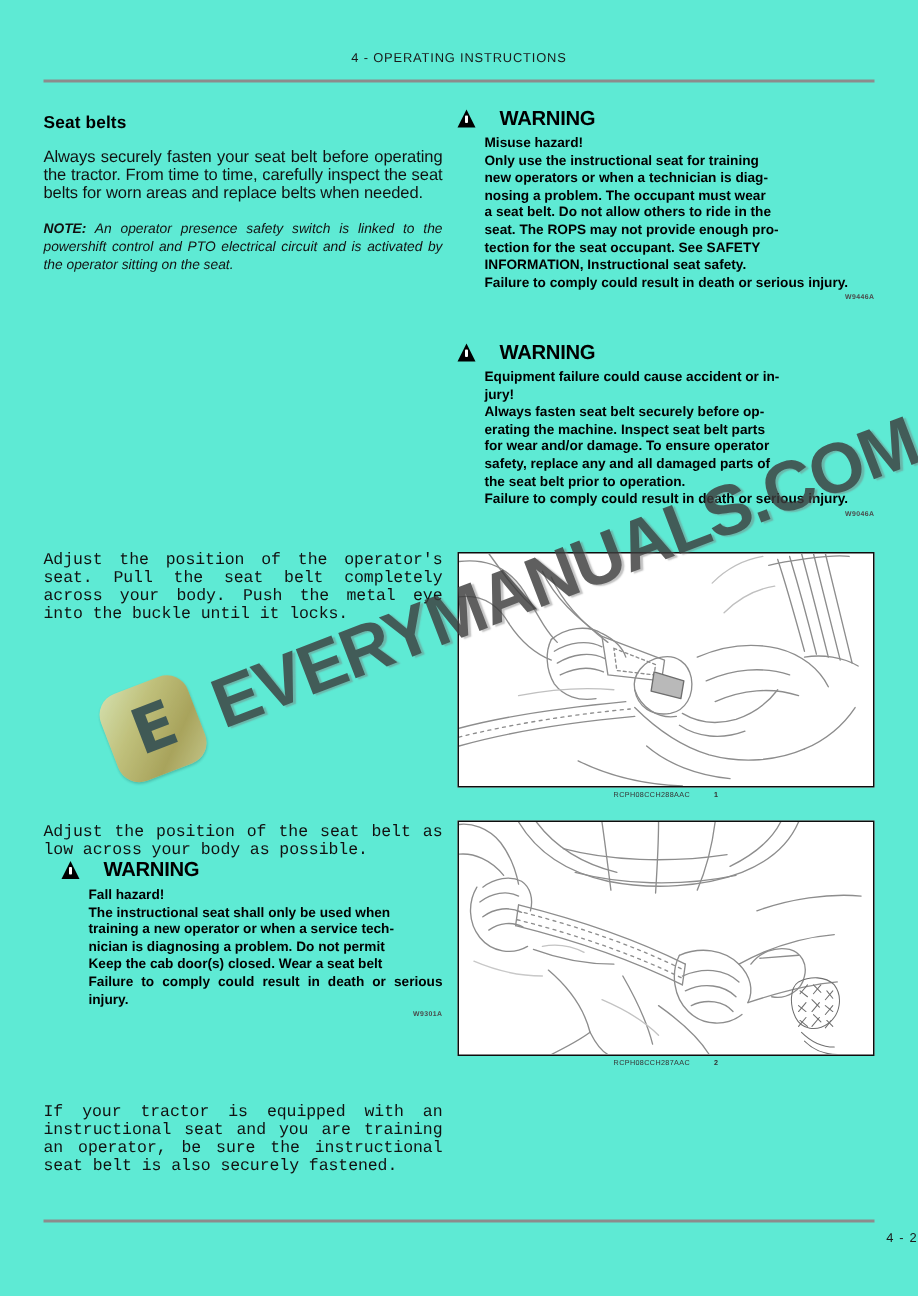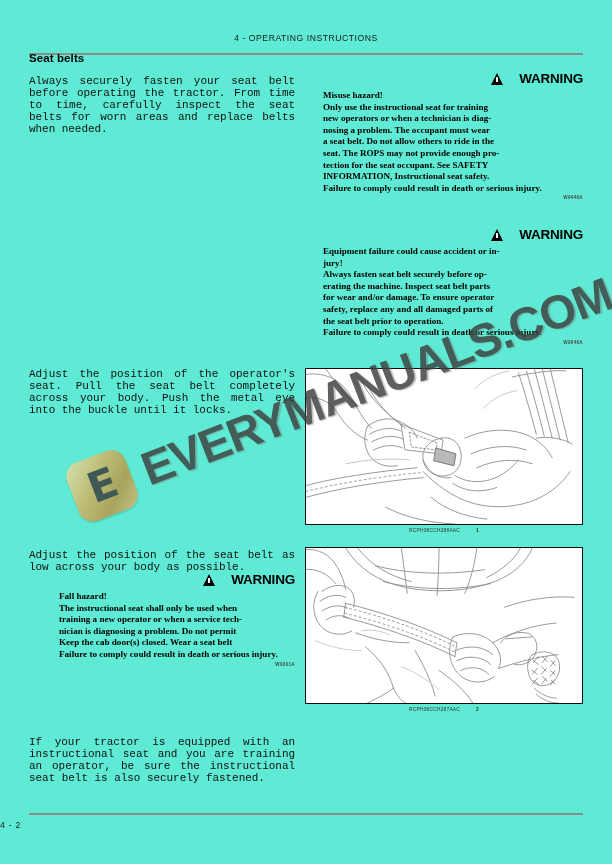--- a/index.html
+++ b/index.html
@@ -44,21 +44,21 @@
     left: 29px;
     width: 554px;
     height: 2px;
     background: #8c8c8c;
   }
   .footer-page {
     position: absolute;
     top: 820px;
     left: 0;
     width: 612px;
-    text-align: left;
+    text-align: right;
     font-size: 8.6px;
     letter-spacing: 0.8px;
     color: #1a1a1a;
   }
   .col-right {
     position: absolute;
     left: 305px;
     top: 62px;
     width: 278px;
   }
@@ -97,21 +97,20 @@
   
   .warning {
     position: relative;
     margin: 0 0 14px 0;
   }
   .warning-head {
     display: flex;
     align-items: center;
     gap: 16px;
     margin-bottom: 4px;
-    justify-content: flex-end;
   }
   .warn-tri {
     display: inline-block;
     width: 0;
     height: 0;
     border-left: 6.5px solid transparent;
     border-right: 6.5px solid transparent;
     border-bottom: 12px solid #000;
     position: relative;
   }
@@ -131,21 +130,20 @@
     letter-spacing: -0.2px;
     color: #000;
   }
   .warning-body {
     margin-left: 18px;
     font-size: 9.1px;
     line-height: 11.6px;
     font-weight: bold;
     color: #000;
     text-align: justify;
-    font-family: Liberation Serif, serif;
   }
   .warning-body .wline { display: block; }
   .warning-code {
     text-align: right;
     font-size: 4.6px;
     font-weight: bold;
     color: #4a4a4a;
     letter-spacing: 0.3px;
     margin-top: 1px;
   }
@@ -174,21 +172,21 @@
     white-space: pre;
   }
   .fig-caption .num { margin-left: 16px; font-weight: bold; }
 
   #figure-1 { left: 305px; top: 368px; width: 278px; }
   #figure-1 .fig-frame { width: 278px; height: 157px; }
   #figure-2 { left: 305px; top: 547px; width: 278px; }
   #figure-2 .fig-frame { width: 278px; height: 157px; }
 
   
-  .lb-intro   { position: absolute; left: 29px; top: 52px;  width: 266px; }
+  .lb-intro   { position: absolute; left: 29px; top: 76px;  width: 266px; }
   .lb-mid     { position: absolute; left: 29px; top: 368px; width: 266px; }
   .lb-low     { position: absolute; left: 29px; top: 549px; width: 266px; }
   .lb-warn3   { position: absolute; left: 29px; top: 572px; width: 266px; }
   .lb-bottom  { position: absolute; left: 29px; top: 736px; width: 266px; }
 
   
   .watermark {
     position: absolute;
     left: 0;
     top: 0;
@@ -245,20 +243,21 @@
 <body>
 
 <div class="page">
 
   <div class="header-title">4 - OPERATING INSTRUCTIONS</div>
   <div class="header-rule"></div>
 
   <div class="lb-intro">
     <h1 class="section-title">Seat belts</h1>
     <p class="body">Always securely fasten your seat belt before operating the tractor. From time to time, carefully inspect the seat belts for worn areas and replace belts when needed.</p>
+    <p class="note"><span class="note-lead">NOTE:</span><span> An operator presence safety switch is linked to the powershift control and PTO electrical circuit and is activated by the operator sitting on the seat.</span></p>
   </div>
 
   <div class="lb-mid">
     <p class="body">Adjust the position of the operator's seat. Pull the seat belt completely across your body. Push the metal eye into the buckle until it locks.</p>
   </div>
 
   <div class="lb-low">
     <p class="body">Adjust the position of the seat belt as low across your body as possible.</p>
   </div>
 

